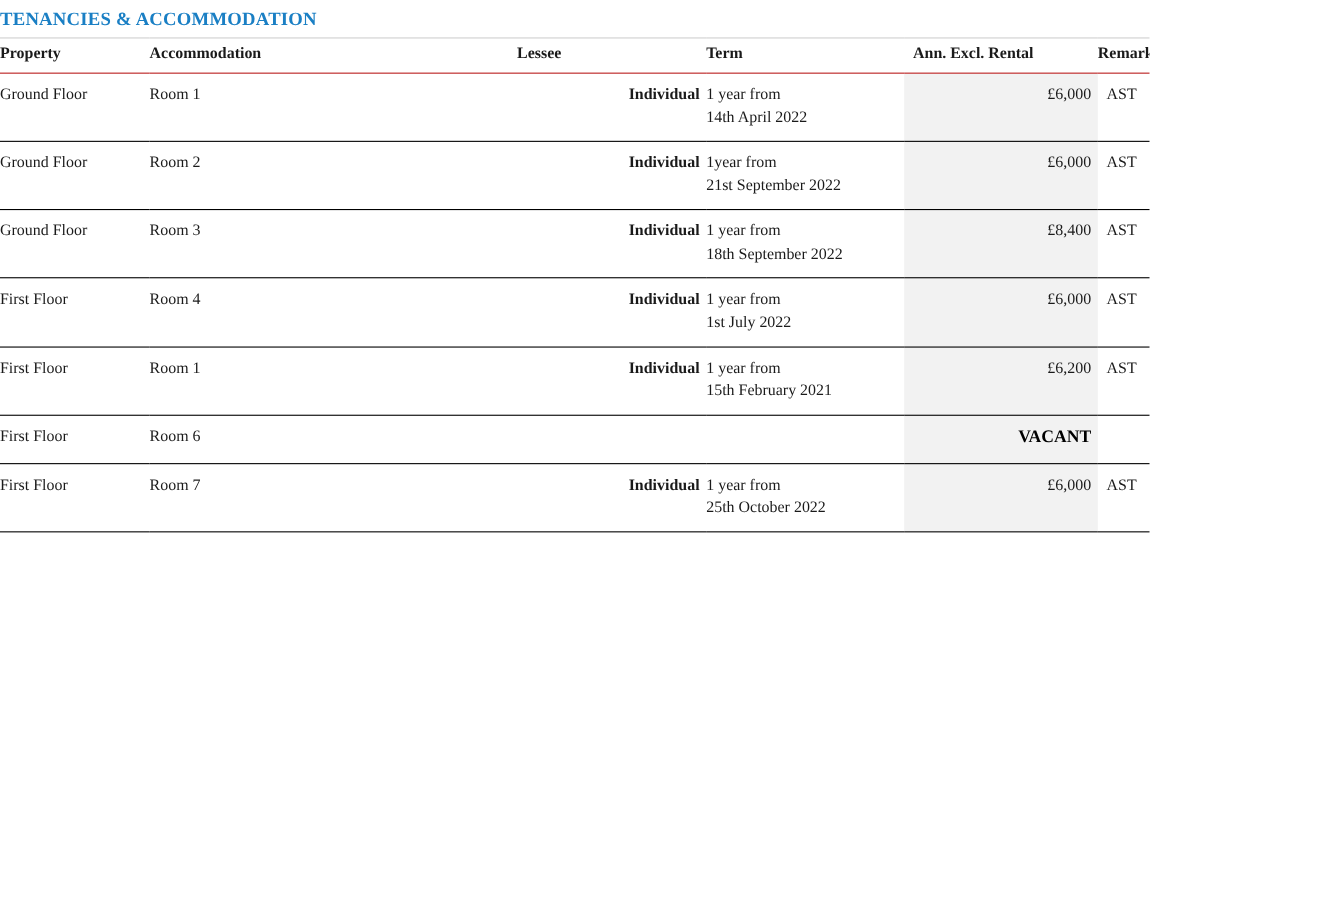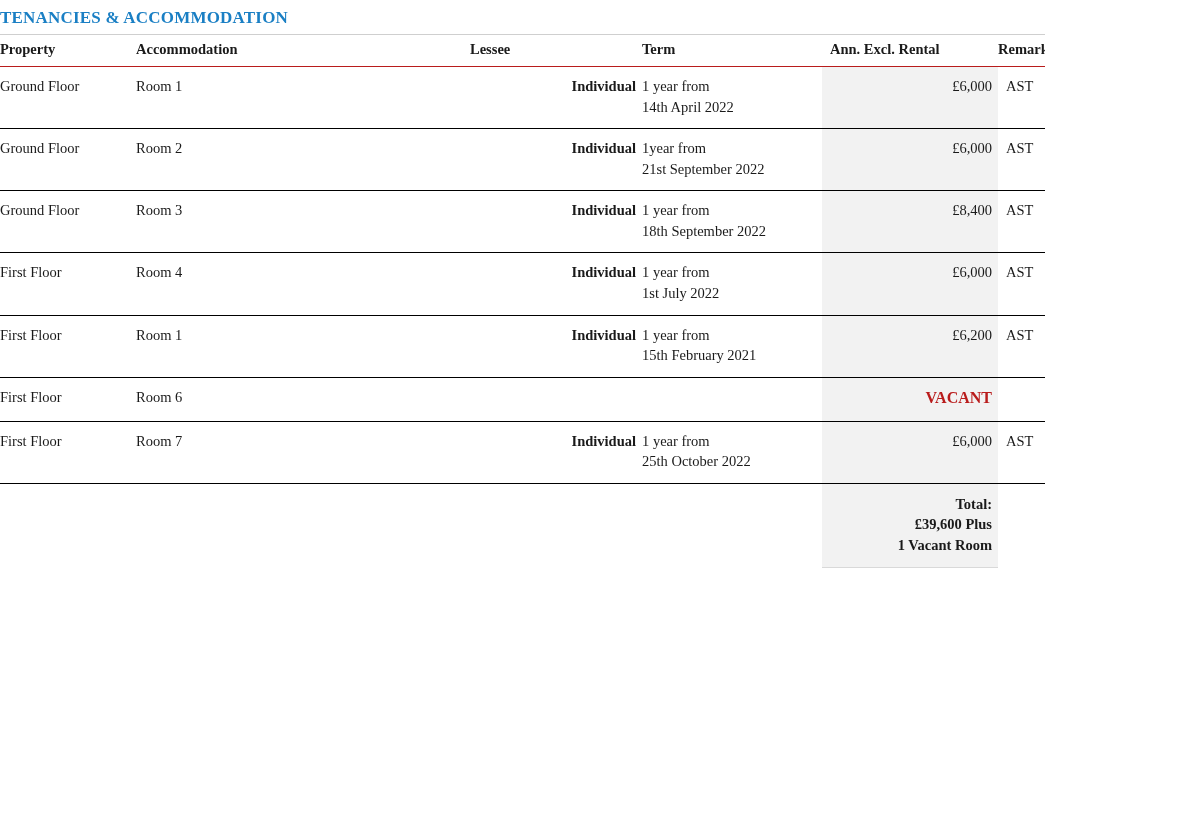--- a/index.html
+++ b/index.html
@@ -68,21 +68,21 @@
   }
   table.tenancy tbody td.rental-col {
     background: #f2f2f2;
     padding-left: 8px;
     text-align: right;
   }
   table.tenancy tbody td.remarks-col {
     padding-left: 8px;
   }
   .vacant {
-    color: #b91c1c;
+    color: #000000;
     font-weight: bold;
     font-size: 16px;
   }
   .term-line2 {
     display: block;
   }
   tr.total-row td {
     border-bottom: none;
   }
   tr.total-row td.rental-col {
@@ -204,29 +204,17 @@
         <td>Room 7</td>
         <td class="lessee">Individual</td>
         <td>
           <span>1 year from</span>
           <span class="term-line2">25th October 2022</span>
         </td>
         <td class="rental-col">£6,000</td>
         <td class="remarks-col">AST</td>
       </tr>
 
-      <tr class="total-row">
-        <td class="total-blank"></td>
-        <td class="total-blank"></td>
-        <td class="total-blank"></td>
-        <td class="total-blank"></td>
-        <td class="rental-col">
-          <span class="total-line">Total:</span>
-          <span class="total-line">£39,600 Plus</span>
-          <span class="total-line">1 Vacant Room</span>
-        </td>
-        <td class="total-blank"></td>
-      </tr>
 
     </tbody>
   </table>
 
 </div>
 
 </body></html>

